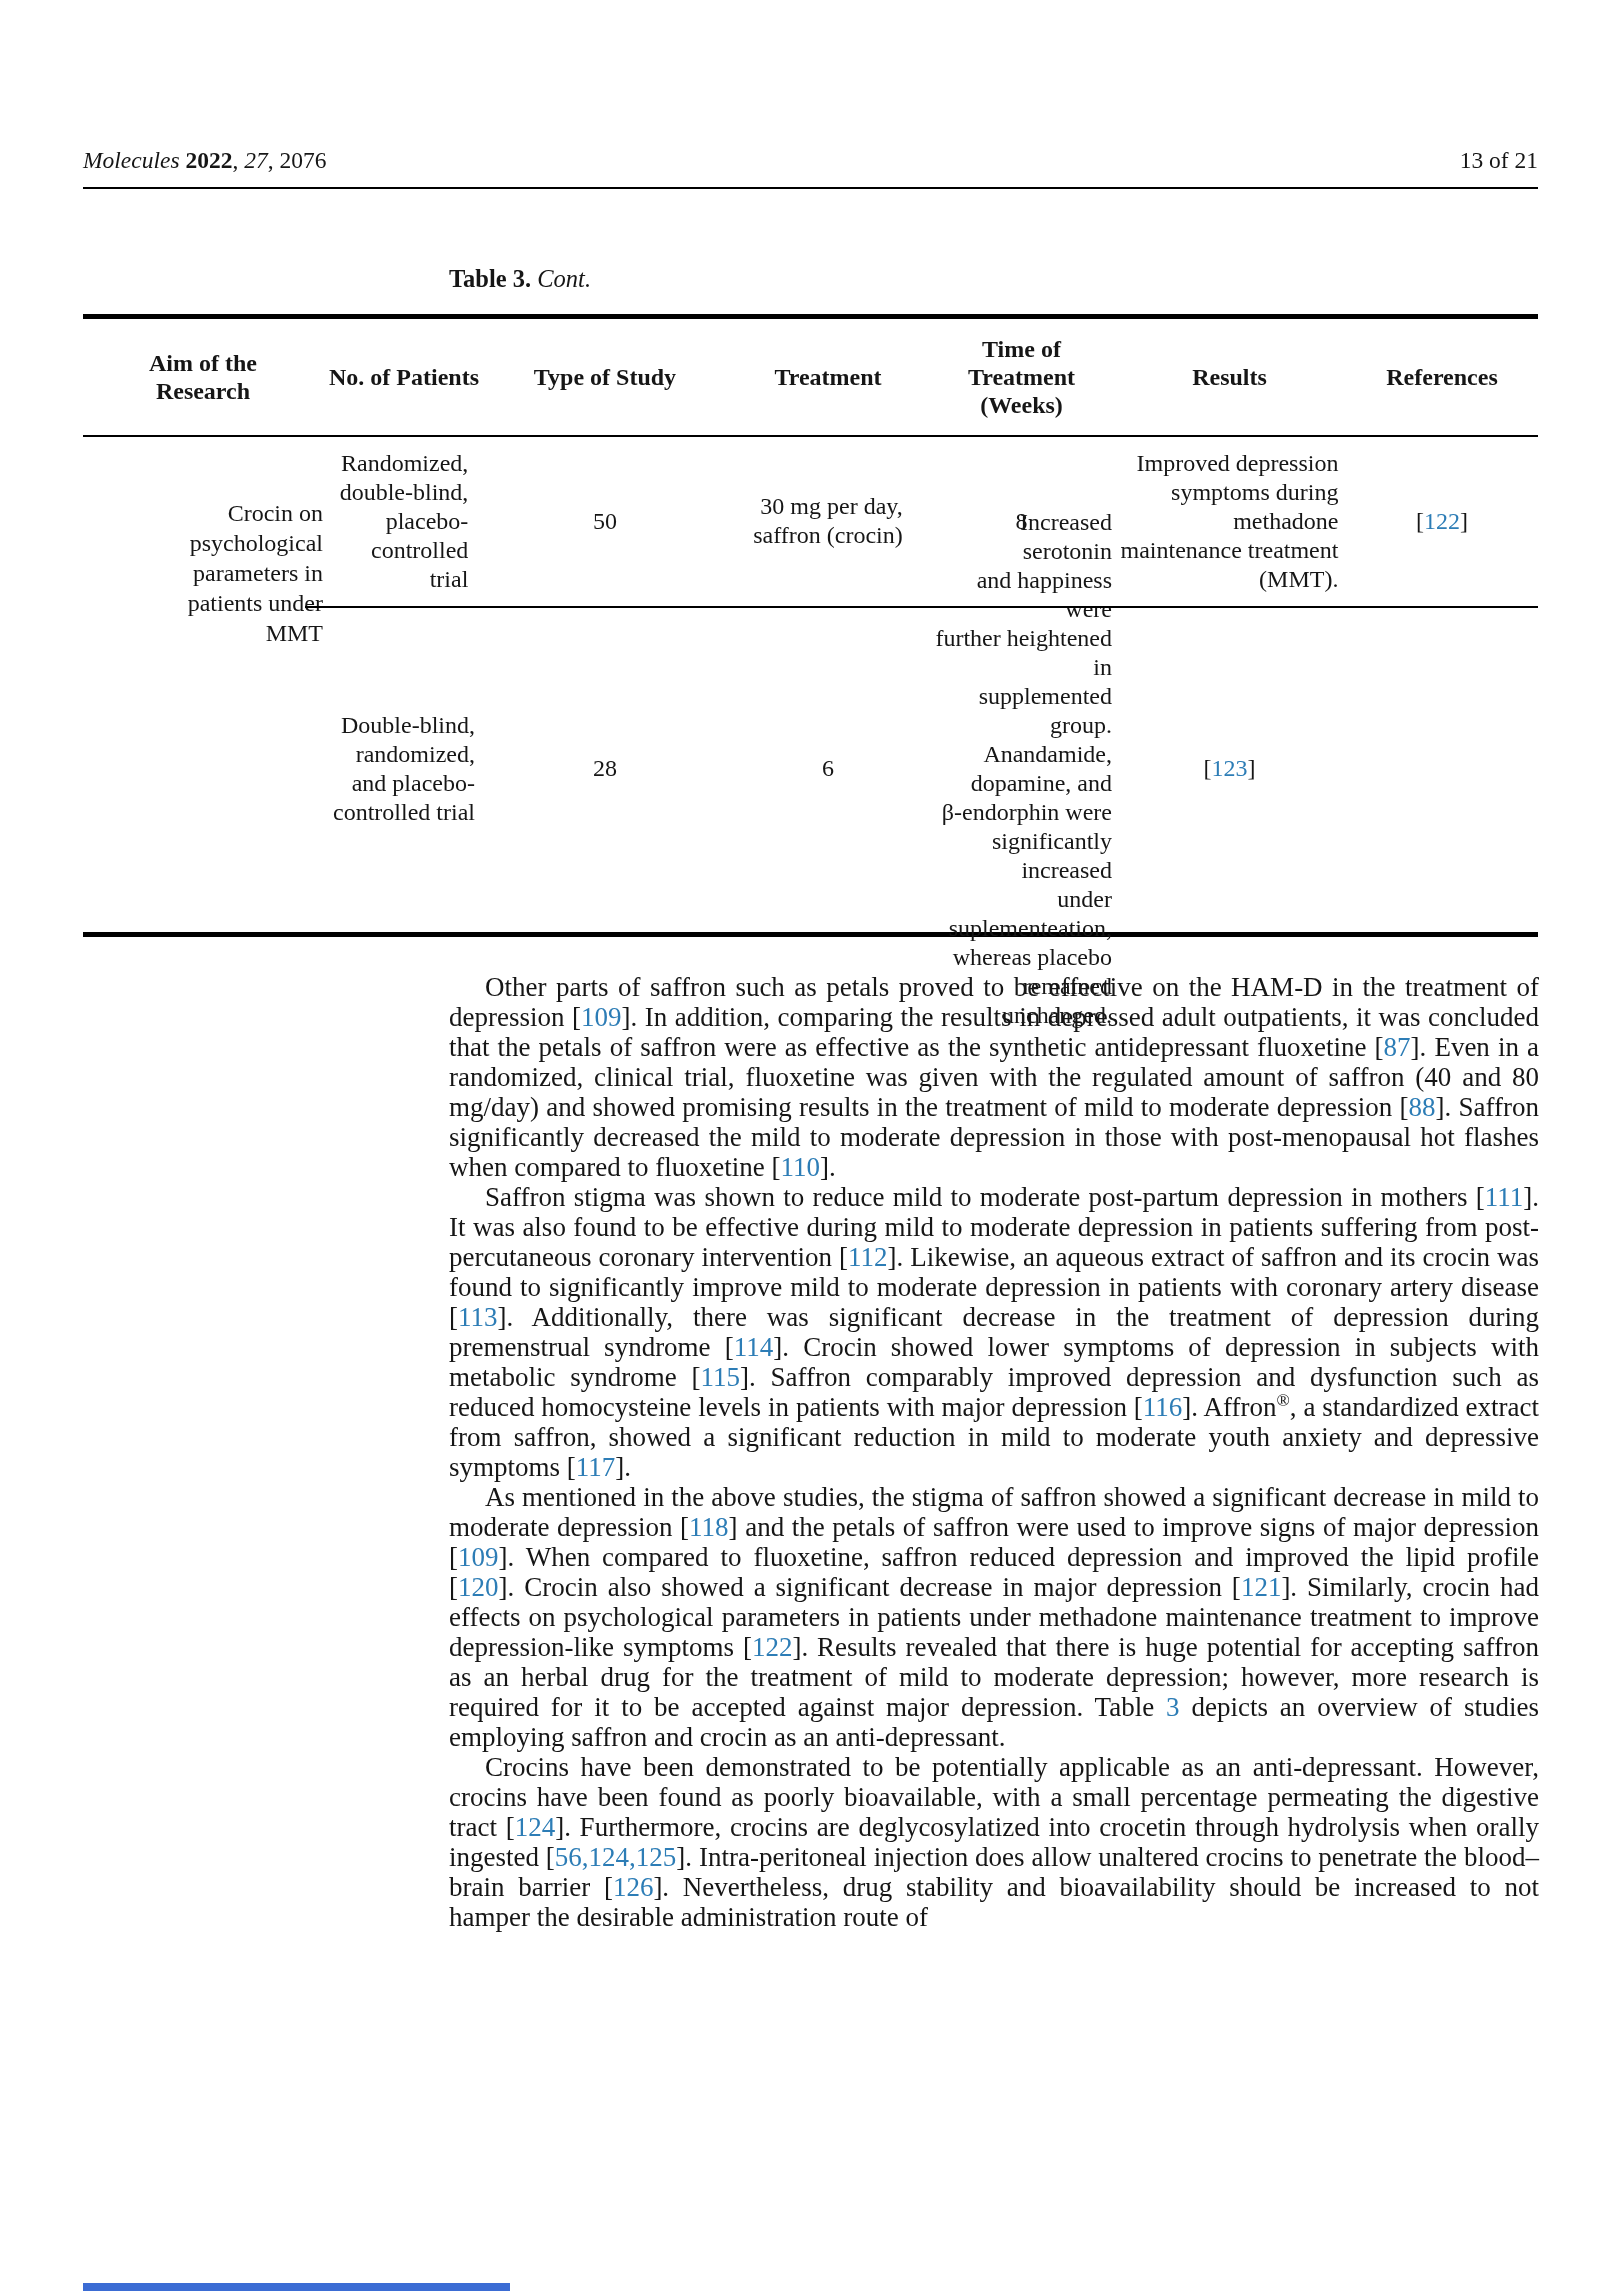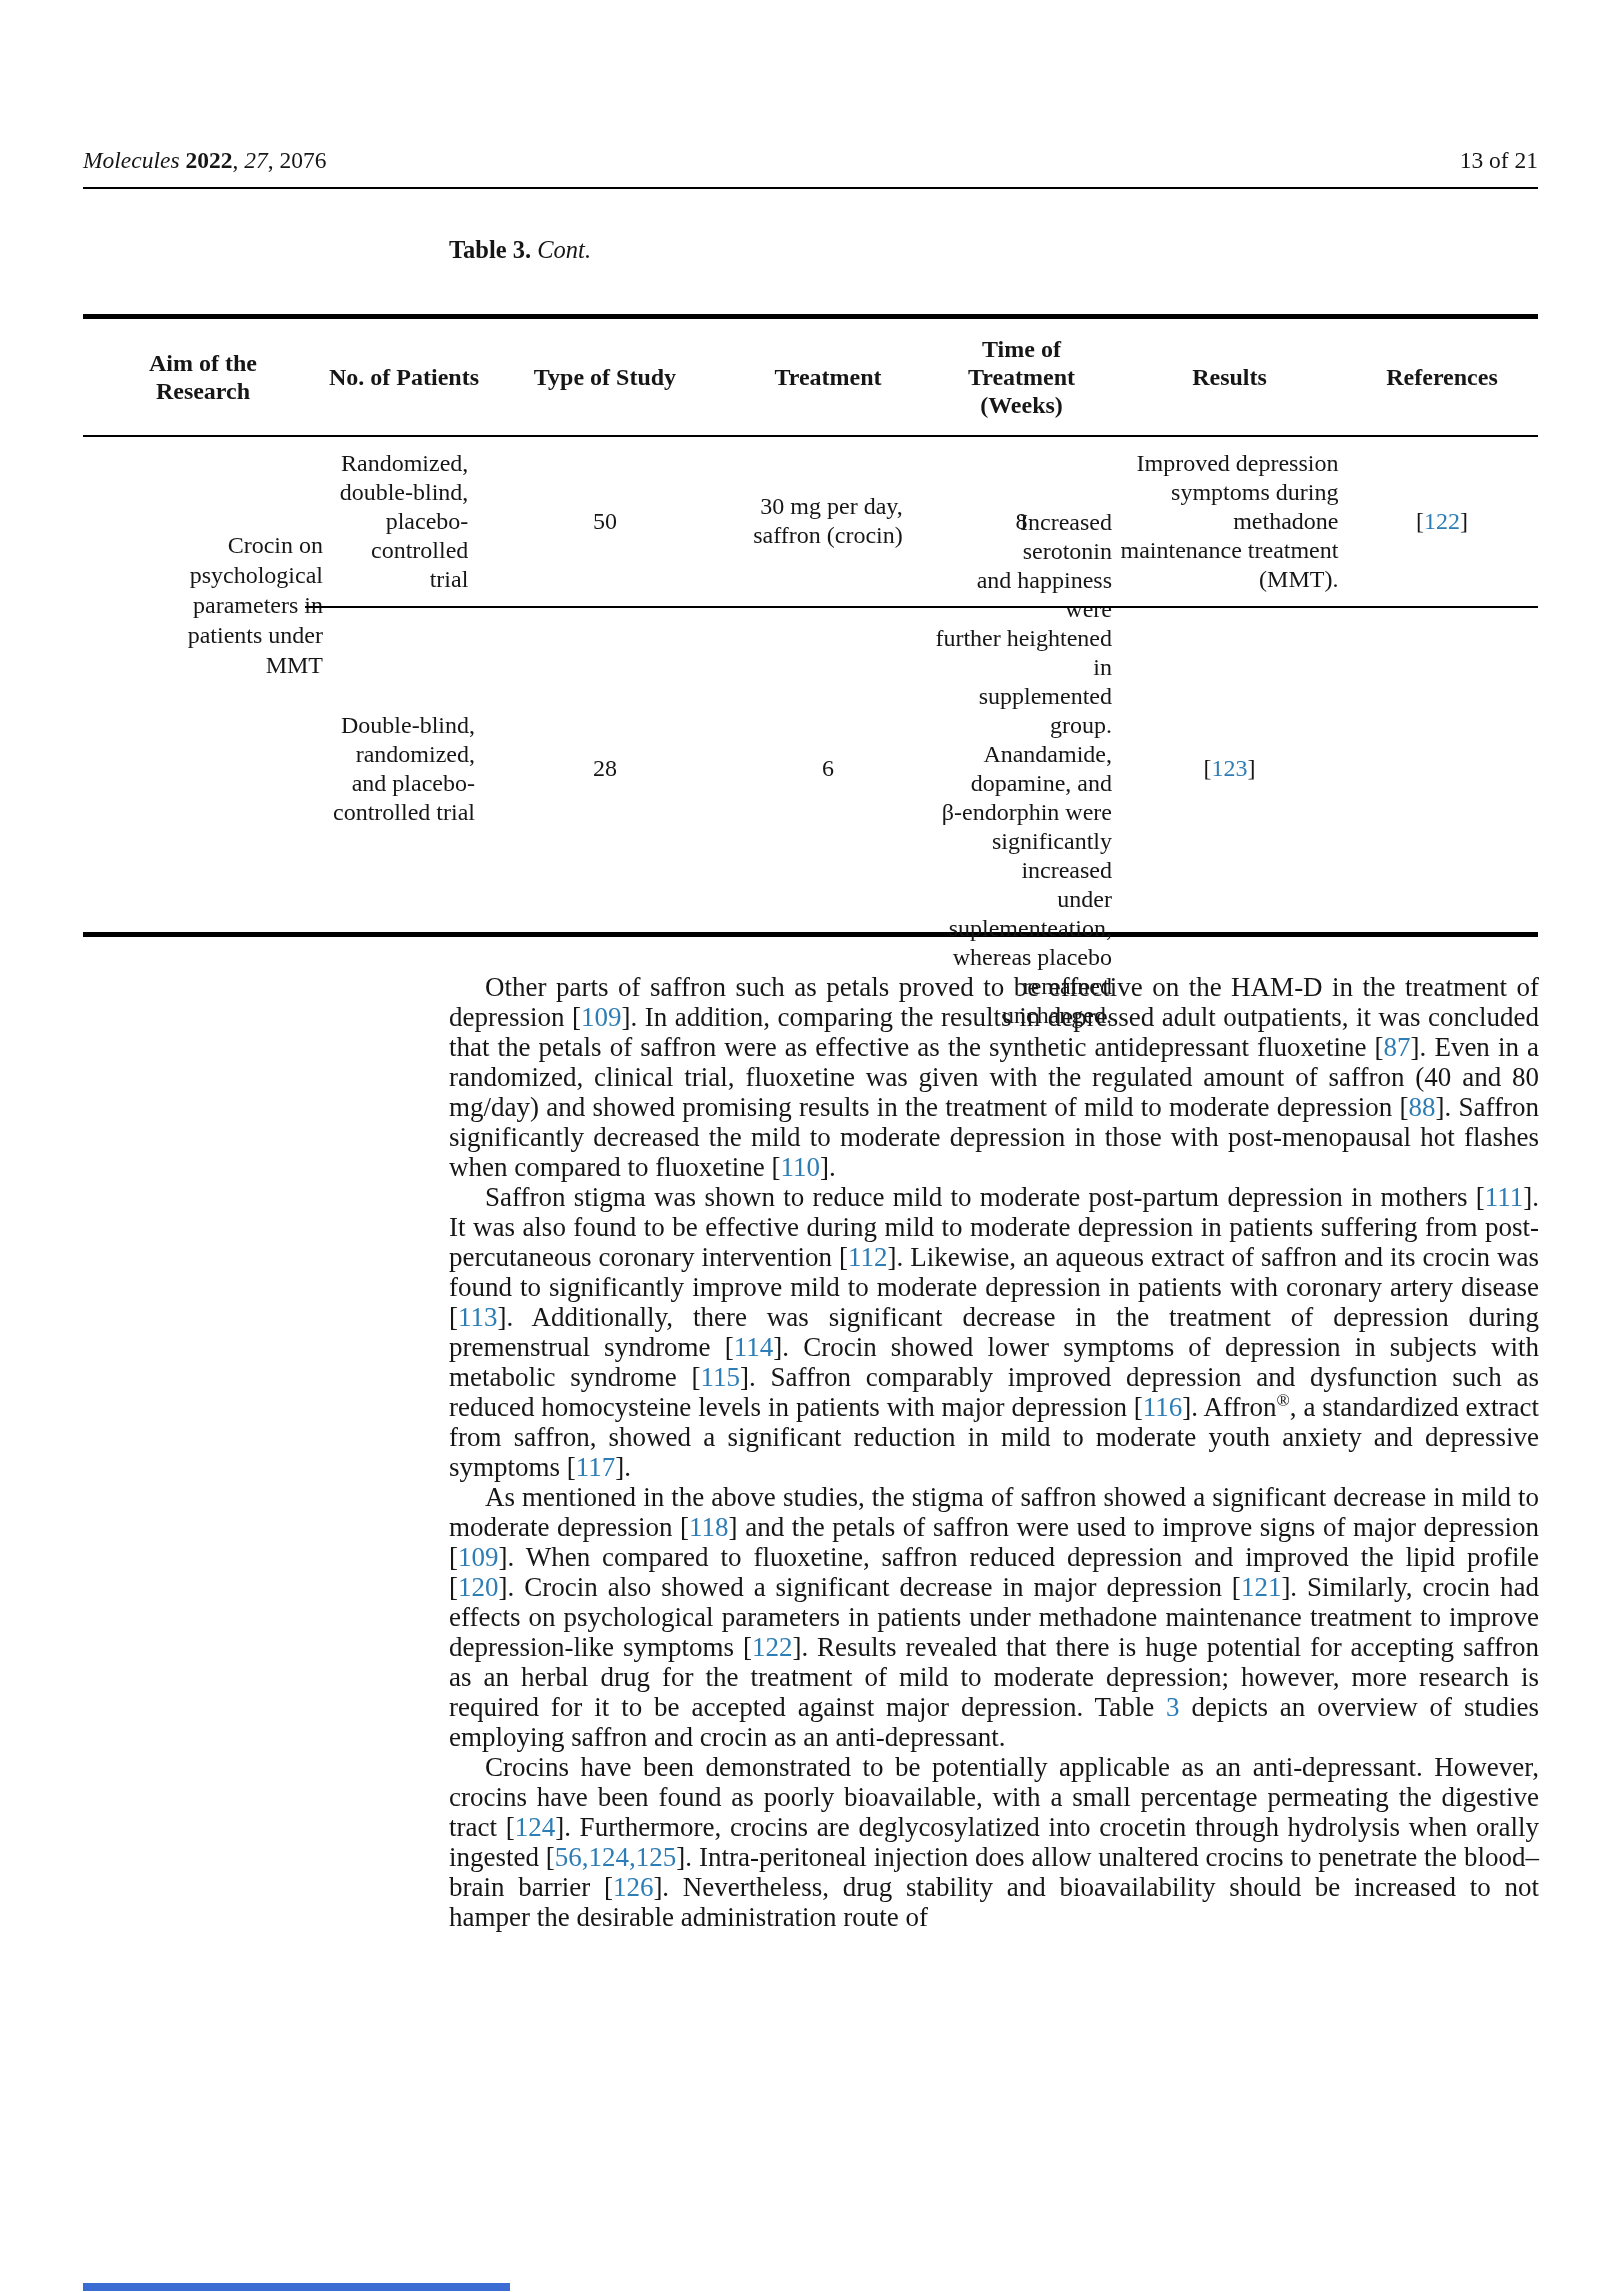--- a/index.html
+++ b/index.html
@@ -21,21 +21,21 @@
   }
   .it { font-style:italic; }
   .bd { font-weight:bold; }
   .sup { font-size:0.65em; vertical-align:super; line-height:0; }
   .cite { color:var(--cite-color); }
   .header-rule {
     position:absolute; top:187px; left:83px; width:1455px; height:2px;
     background:#000;
   }
   .tbl-caption {
-    position:absolute; top:236px; left:449px; font-size:24.5px;
+    position:absolute; top:265px; left:449px; font-size:24.5px;
   }
   .tbl {
     position:absolute; top:314px; left:83px; width:1455px;
     font-size:24px;
   }
   .rule-thick { height:4.9px; background:#000; }
   .rule-thin  { height:2px; background:#000; }
   .thead {
     display:grid;
     grid-template-columns:240px 162px 240px 206px 181px 235px 190px;
@@ -51,21 +51,21 @@
     display:grid;
     grid-template-columns:240px 162px 240px 206px 181px 235px 190px;
     grid-template-rows:169px 326px;
   }
   .td {
     display:flex; align-items:center; justify-content:center;
     text-align:right; white-space:pre-line; line-height:29px;
   }
   .td.aim {
     grid-column:1; grid-row:1 / 3;
-    display:block; padding-top:61px; line-height:30px;margin-top:32px;
+    display:block; padding-top:61px; line-height:30px;
   }
   .midrule {
     position:absolute; top:169px; left:222px; right:0; height:2px;
     background:#000;
   }
   .body-text {
     position:absolute; top:972px; left:449px; width:1090px;
     font-size:27px; line-height:30px; text-align:justify;
   }
   .body-text p { text-indent:36px; }

